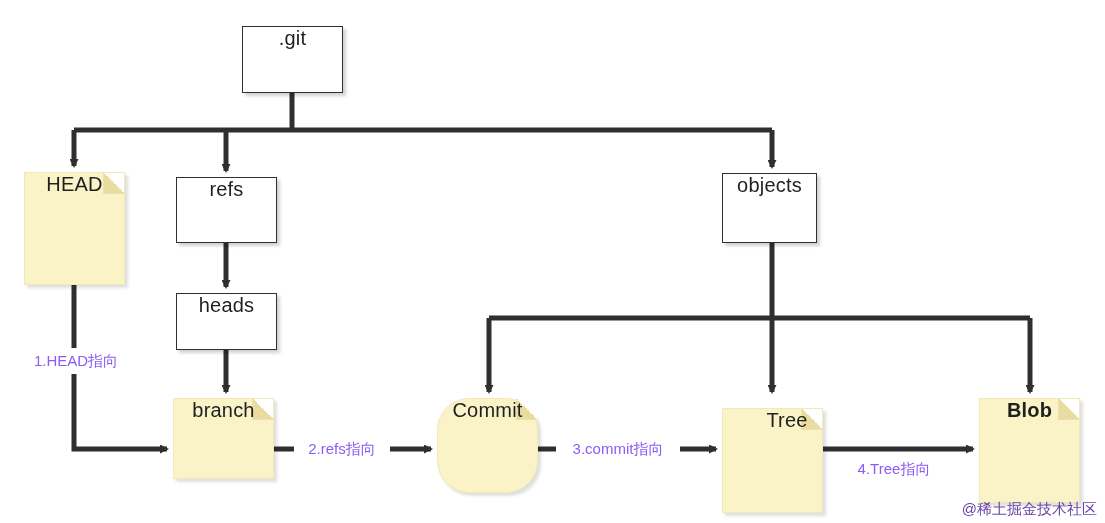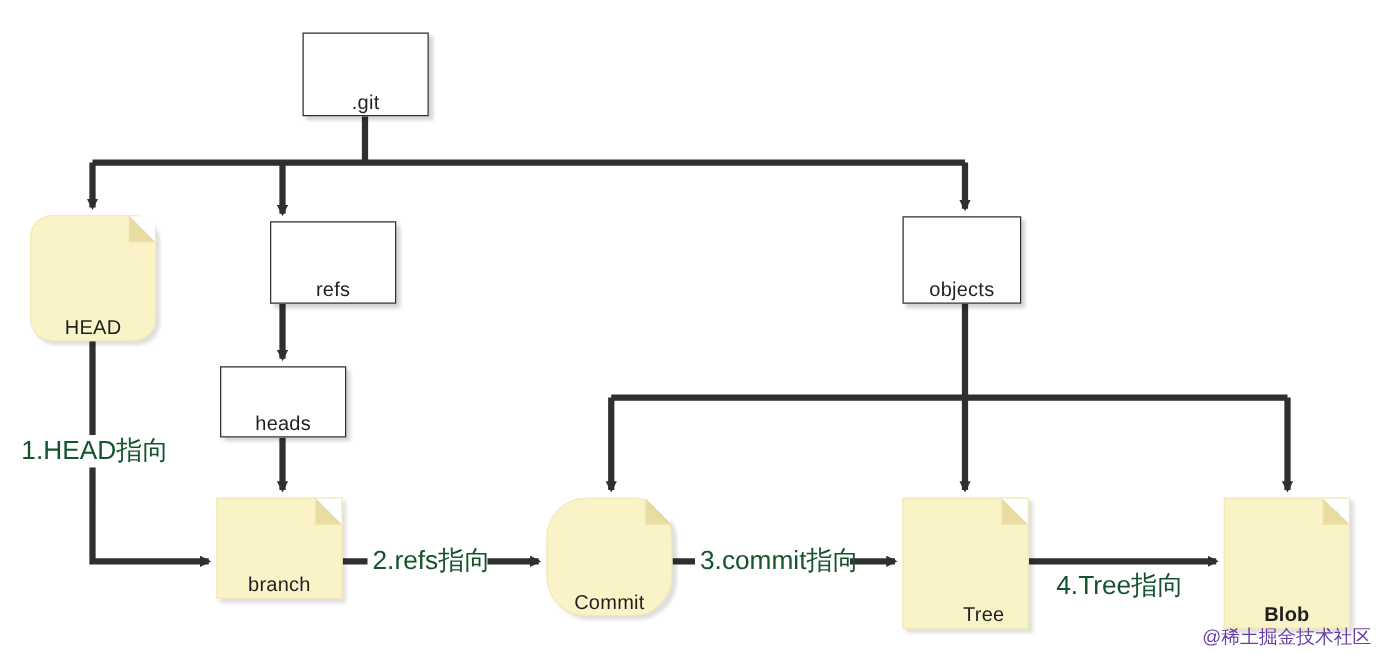--- a/index.html
+++ b/index.html
@@ -21,23 +21,23 @@
     position: absolute;
     left: 0;
     top: 0;
     width: 1105px;
     height: 523px;
   }
   .node {
     position: absolute;
     box-sizing: border-box;
     display: flex;
-    align-items: flex-end;
+    align-items: flex-start;
     justify-content: center;
-    font-size: 16px;
+    font-size: 20px;
     color: #1f1f1f;
     letter-spacing: 0.2px;
     user-select: none;
   }
   
   .rect {
     background: #ffffff;
     border: 1.3px solid #2f2f2f;
     box-shadow: 3px 3px 3px rgba(0,0,0,0.18);
   }
@@ -59,22 +59,22 @@
   }
   .note .label, .rect .label {
     position: relative;
     z-index: 2;
     pointer-events: none;
   }
   
   .edge-label {
     position: absolute;
     background: #ffffff;
-    color: #14532d;
-    font-size: 21px;
+    color: #8b5cf6;
+    font-size: 15px;
     line-height: 26px;
     height: 26px;
     padding: 0 4px;
     white-space: nowrap;
     box-sizing: border-box;
     text-align: center;
     user-select: none;
   }
   .watermark {
     position: absolute;
@@ -125,26 +125,26 @@
 
     <path d="M538,449 L716,449" stroke="#2f2f2f" stroke-width="5" fill="none" marker-end="url(#arrow)"></path>
 
     <path d="M823,449 L973,449" stroke="#2f2f2f" stroke-width="5" fill="none" marker-end="url(#arrow)"></path>
   </svg>
 
   <div class="node rect" style="left:242px; top:26px; width:101px; height:67px;">
     <span class="label">.git</span>
   </div>
 
-  <div class="node note" style="left:24px; top:172px; width:101px; height:101px;border-radius:18px;">
+  <div class="node note" style="left:24px; top:172px; width:101px; height:113px;">
     <span class="fold"></span>
     <span class="label">HEAD</span>
   </div>
 
-  <div class="node rect" style="left:176px; top:177px; width:101px; height:66px;margin-left:40px;">
+  <div class="node rect" style="left:176px; top:177px; width:101px; height:66px;">
     <span class="label">refs</span>
   </div>
 
   <div class="node rect" style="left:722px; top:173px; width:95px; height:70px;">
     <span class="label">objects</span>
   </div>
 
   <div class="node rect" style="left:176px; top:293px; width:101px; height:57px;">
     <span class="label">heads</span>
   </div>
@@ -152,21 +152,21 @@
   <div class="node note" style="left:173px; top:398px; width:101px; height:81px;">
     <span class="fold"></span>
     <span class="label">branch</span>
   </div>
 
   <div class="node note" style="left:437px; top:398px; width:101px; height:95px;border-radius:32px;">
     <span class="fold"></span>
     <span class="label">Commit</span>
   </div>
 
-  <div class="node note" style="left:722px; top:398px; width:101px; height:105px;padding-left:29px;">
+  <div class="node note" style="left:722px; top:408px; width:101px; height:105px;padding-left:29px;">
     <span class="fold"></span>
     <span class="label">Tree</span>
   </div>
 
   <div class="node note" style="left:979px; top:398px; width:101px; height:105px;font-weight:bold;">
     <span class="fold"></span>
     <span class="label">Blob</span>
   </div>
 
   <div class="edge-label" style="left:12px; top:348px; width:128px;">1.HEAD指向</div>

